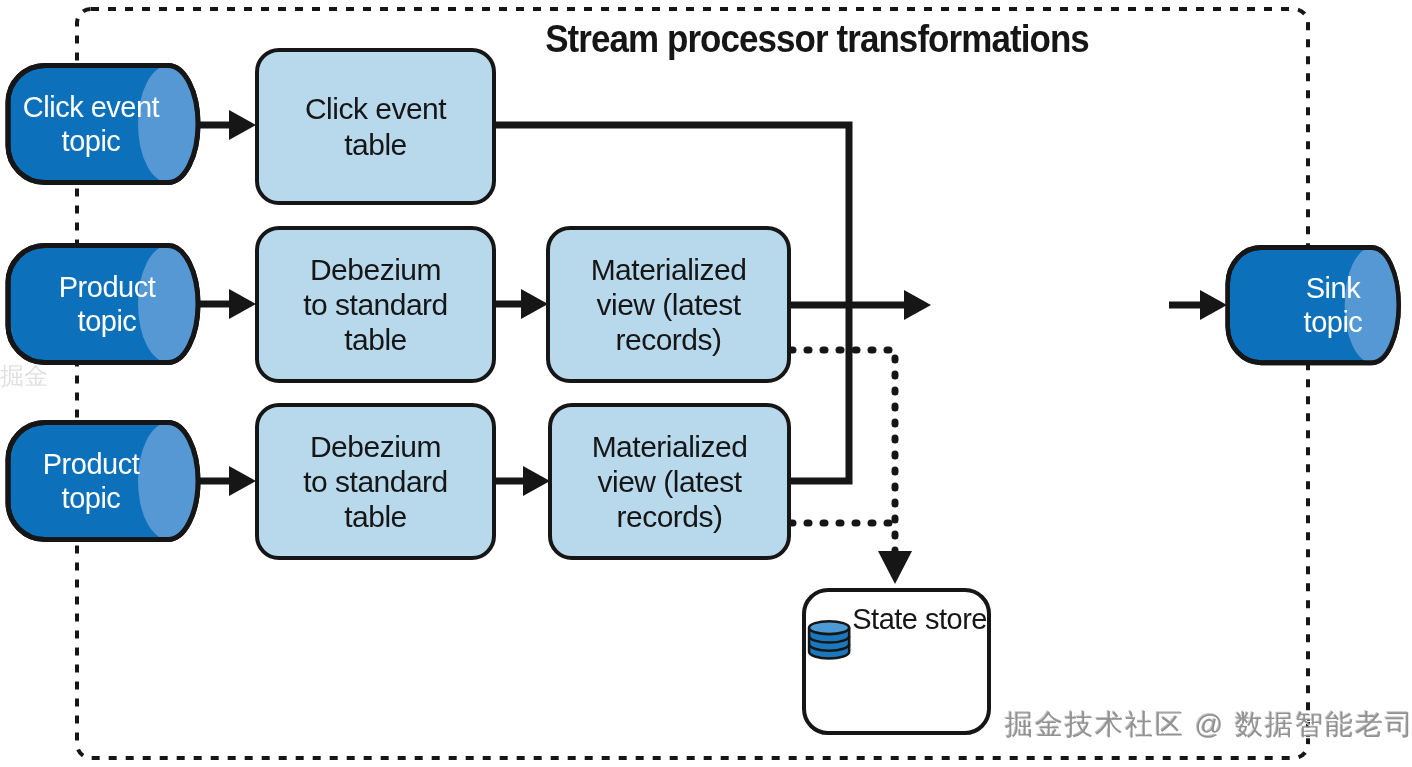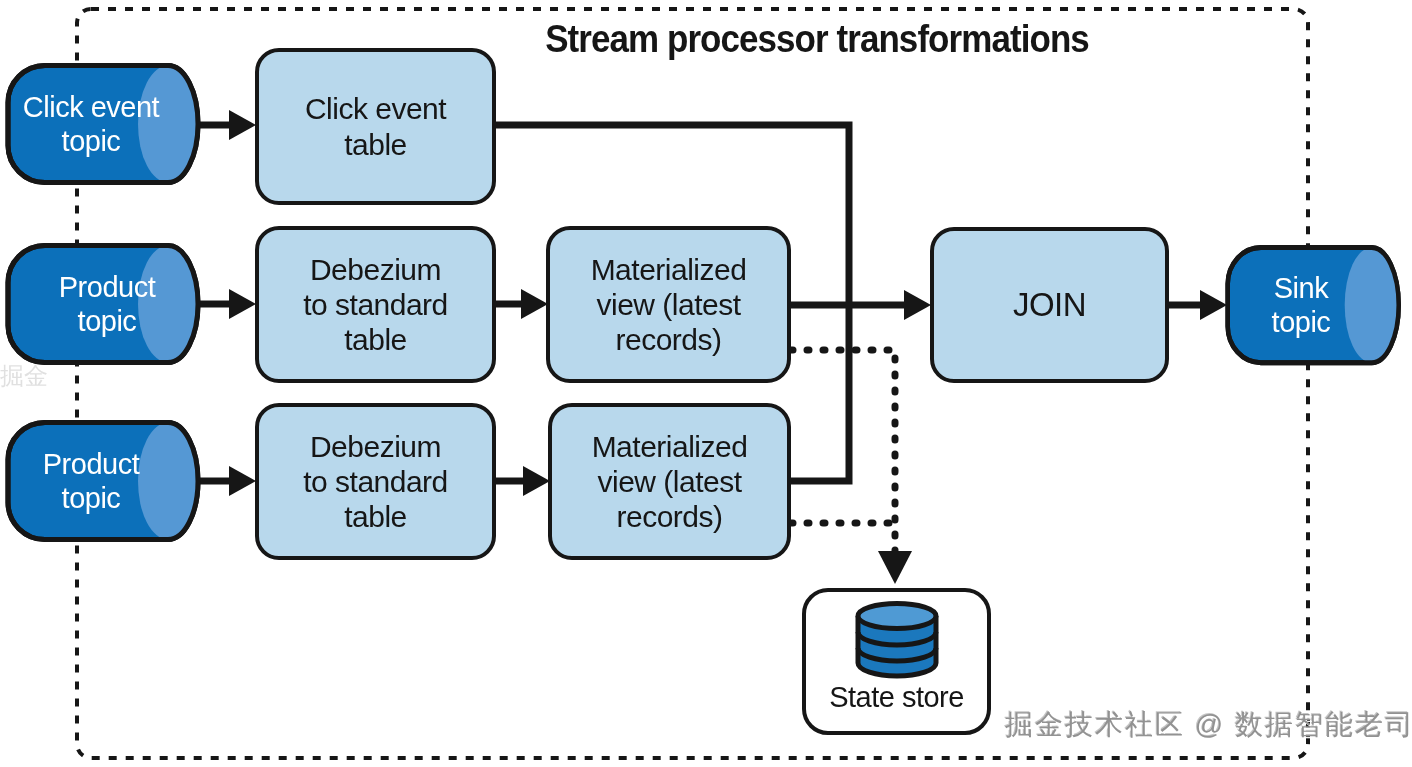--- a/index.html
+++ b/index.html
@@ -67,31 +67,30 @@
     text-align: center;
     color: #ffffff;
     font-size: 29px;
     line-height: 1.18;
     letter-spacing: -0.5px;
     white-space: pre-line;
   }
   #label-topic-click    { left: 12px;   top: 66px;  width: 158px; height: 116px; }
   #label-topic-product  { left: 28px;   top: 246px; width: 158px; height: 116px; }
   #label-topic-customer { left: 12px;   top: 423px; width: 158px; height: 116px; }
-  #label-topic-sink     { left: 1233px; top: 247px; width: 136px; height: 116px; }
+  #label-topic-sink     { left: 1265px; top: 247px; width: 136px; height: 116px; }
 
   #state-store {
     position: absolute;
     left: 802px; top: 588px; width: 189px; height: 147px;
     background: #ffffff;
     border: 4px solid var(--stroke);
     border-radius: 26px;
     display: flex;
-    flex-direction: column;
-    align-items: center;
+    flex-direction: row;
     justify-content: flex-start;
     padding-top: 9px;
   }
   #state-store .db-icon { display: block; }
   #state-store .state-label {
     color: var(--stroke);
     font-size: 29px;
     letter-spacing: -0.5px;
     margin-top: 2px;
     white-space: nowrap;
@@ -202,21 +201,20 @@
 table</div>
   <div class="node" id="box-debezium-3">Debezium
 to standard
 table</div>
   <div class="node" id="box-matview-2">Materialized
 view (latest
 records)</div>
   <div class="node" id="box-matview-3">Materialized
 view (latest
 records)</div>
-  <div class="node" id="box-join">JOIN</div>
 
   <div class="cyl-label" id="label-topic-click">Click event
 topic</div>
   <div class="cyl-label" id="label-topic-product">Product
 topic</div>
   <div class="cyl-label" id="label-topic-customer">Product
 topic</div>
   <div class="cyl-label" id="label-topic-sink">Sink
 topic</div>
 

